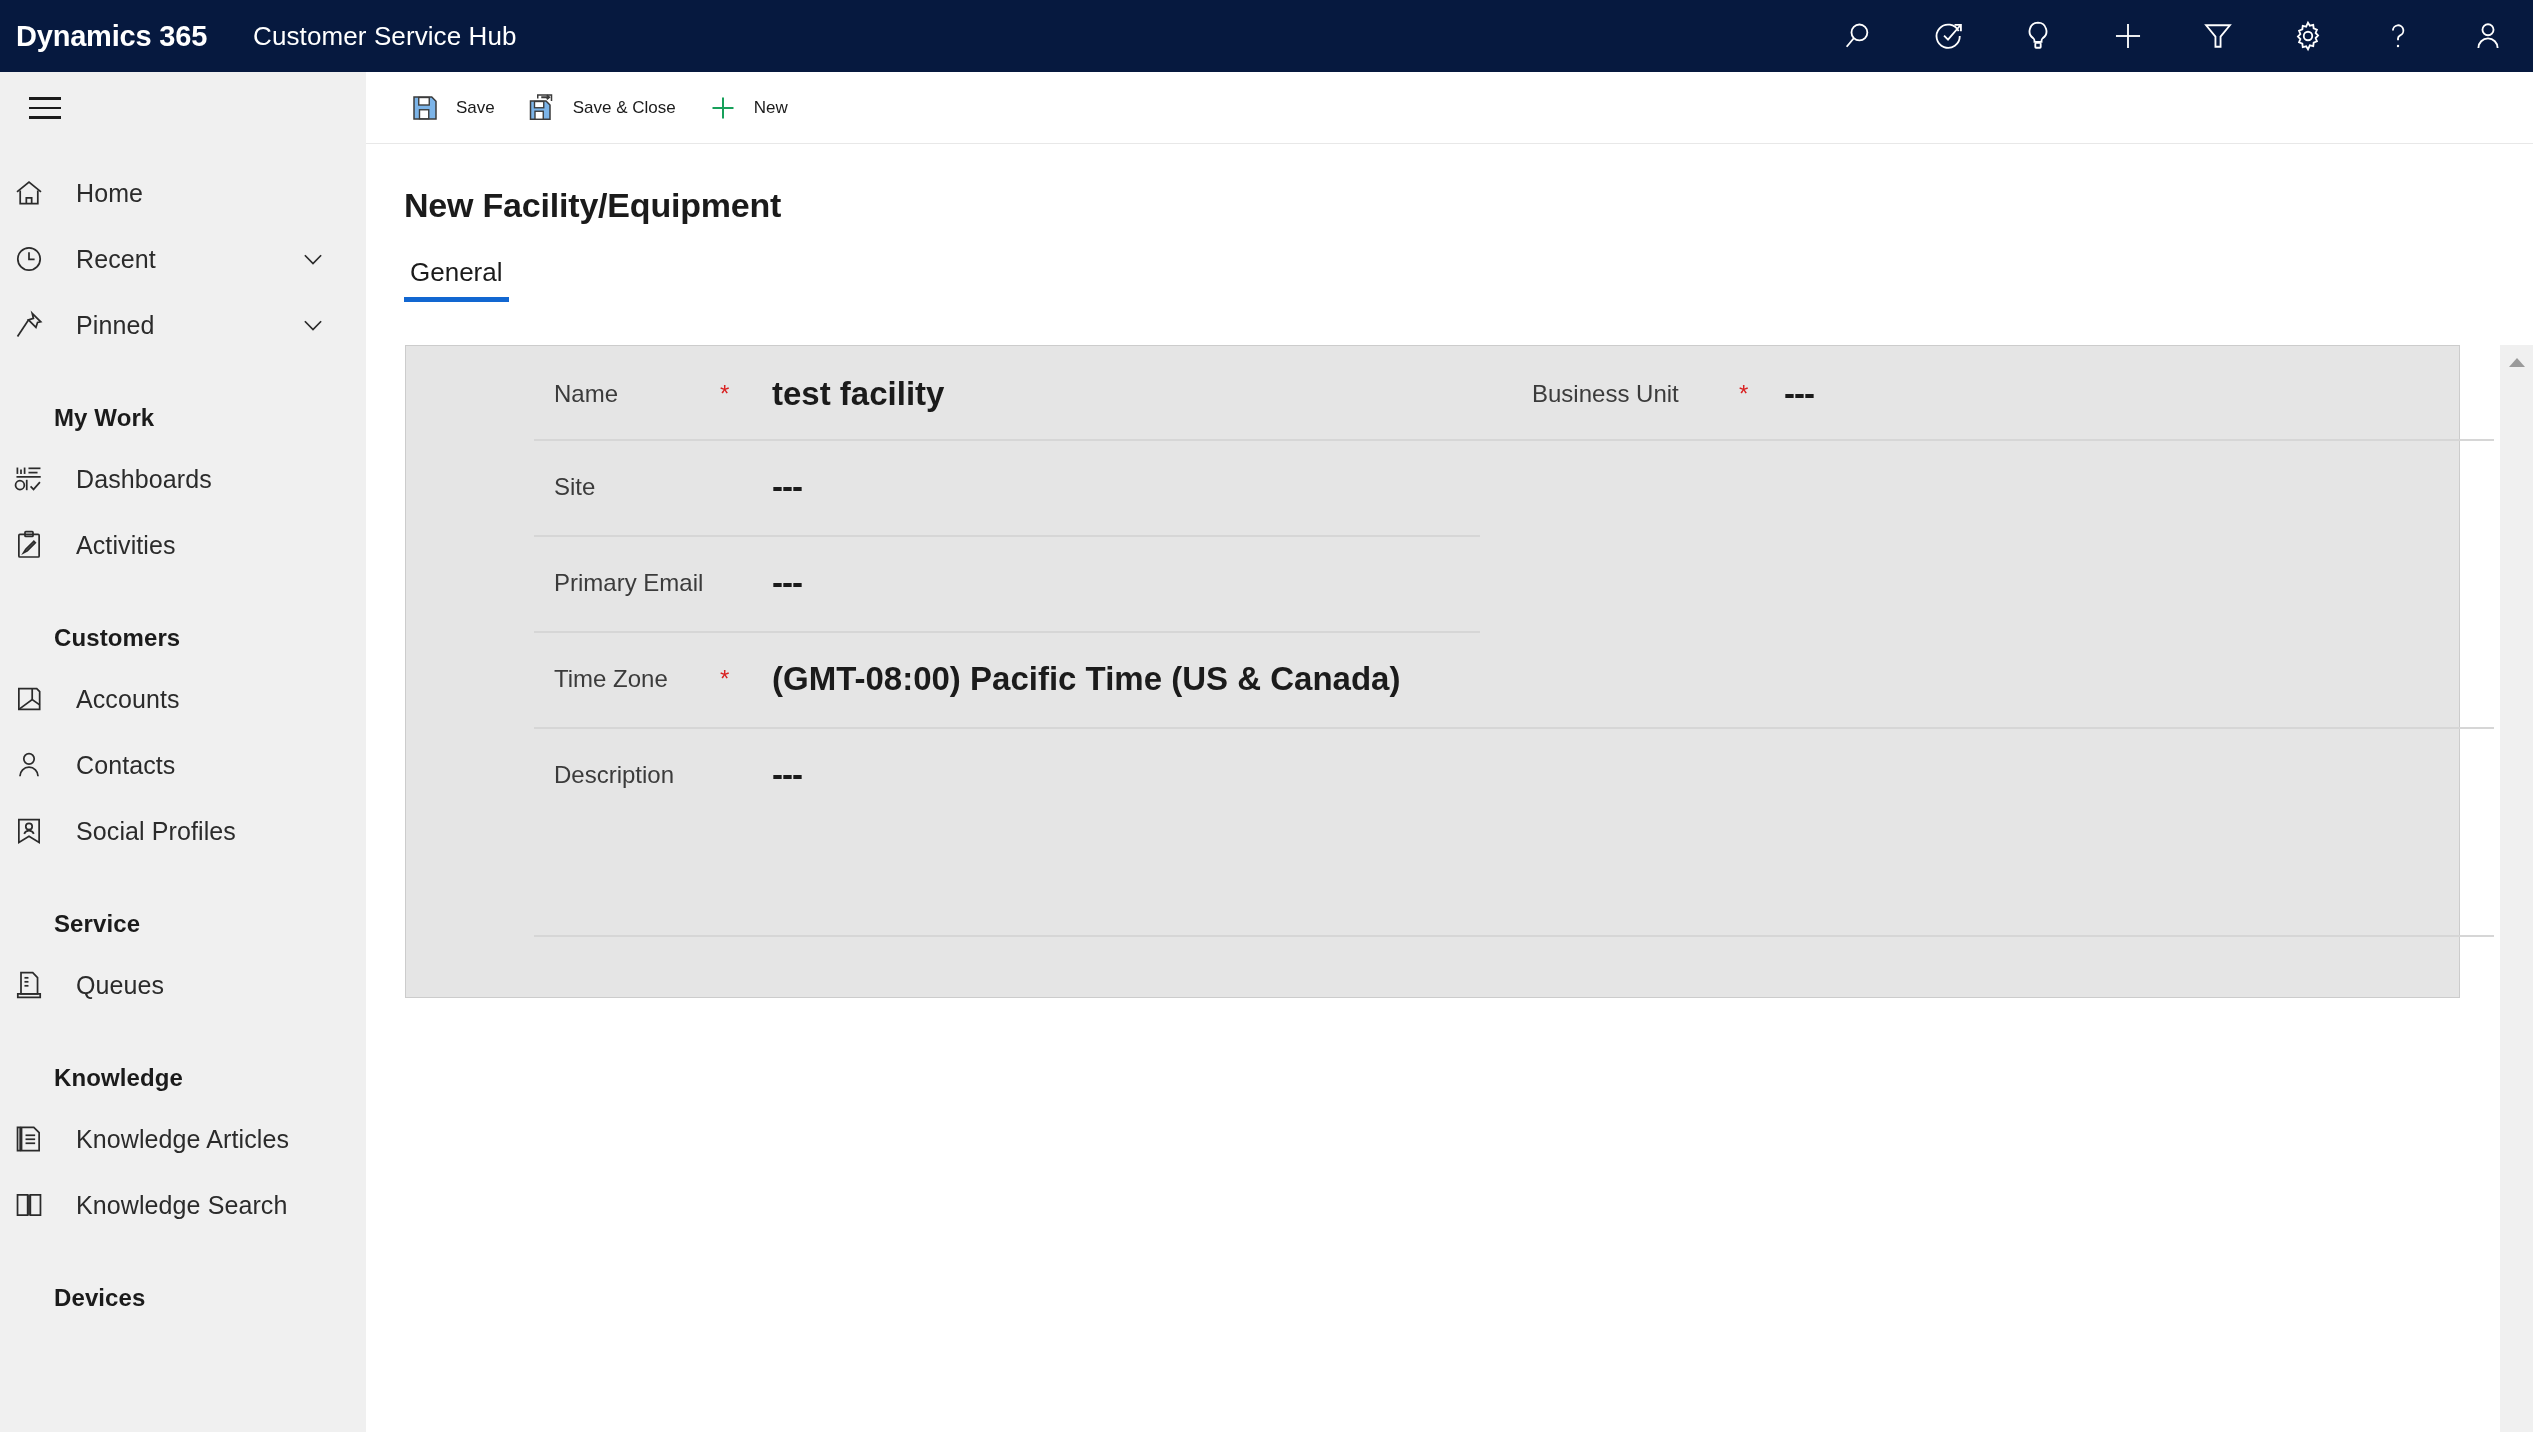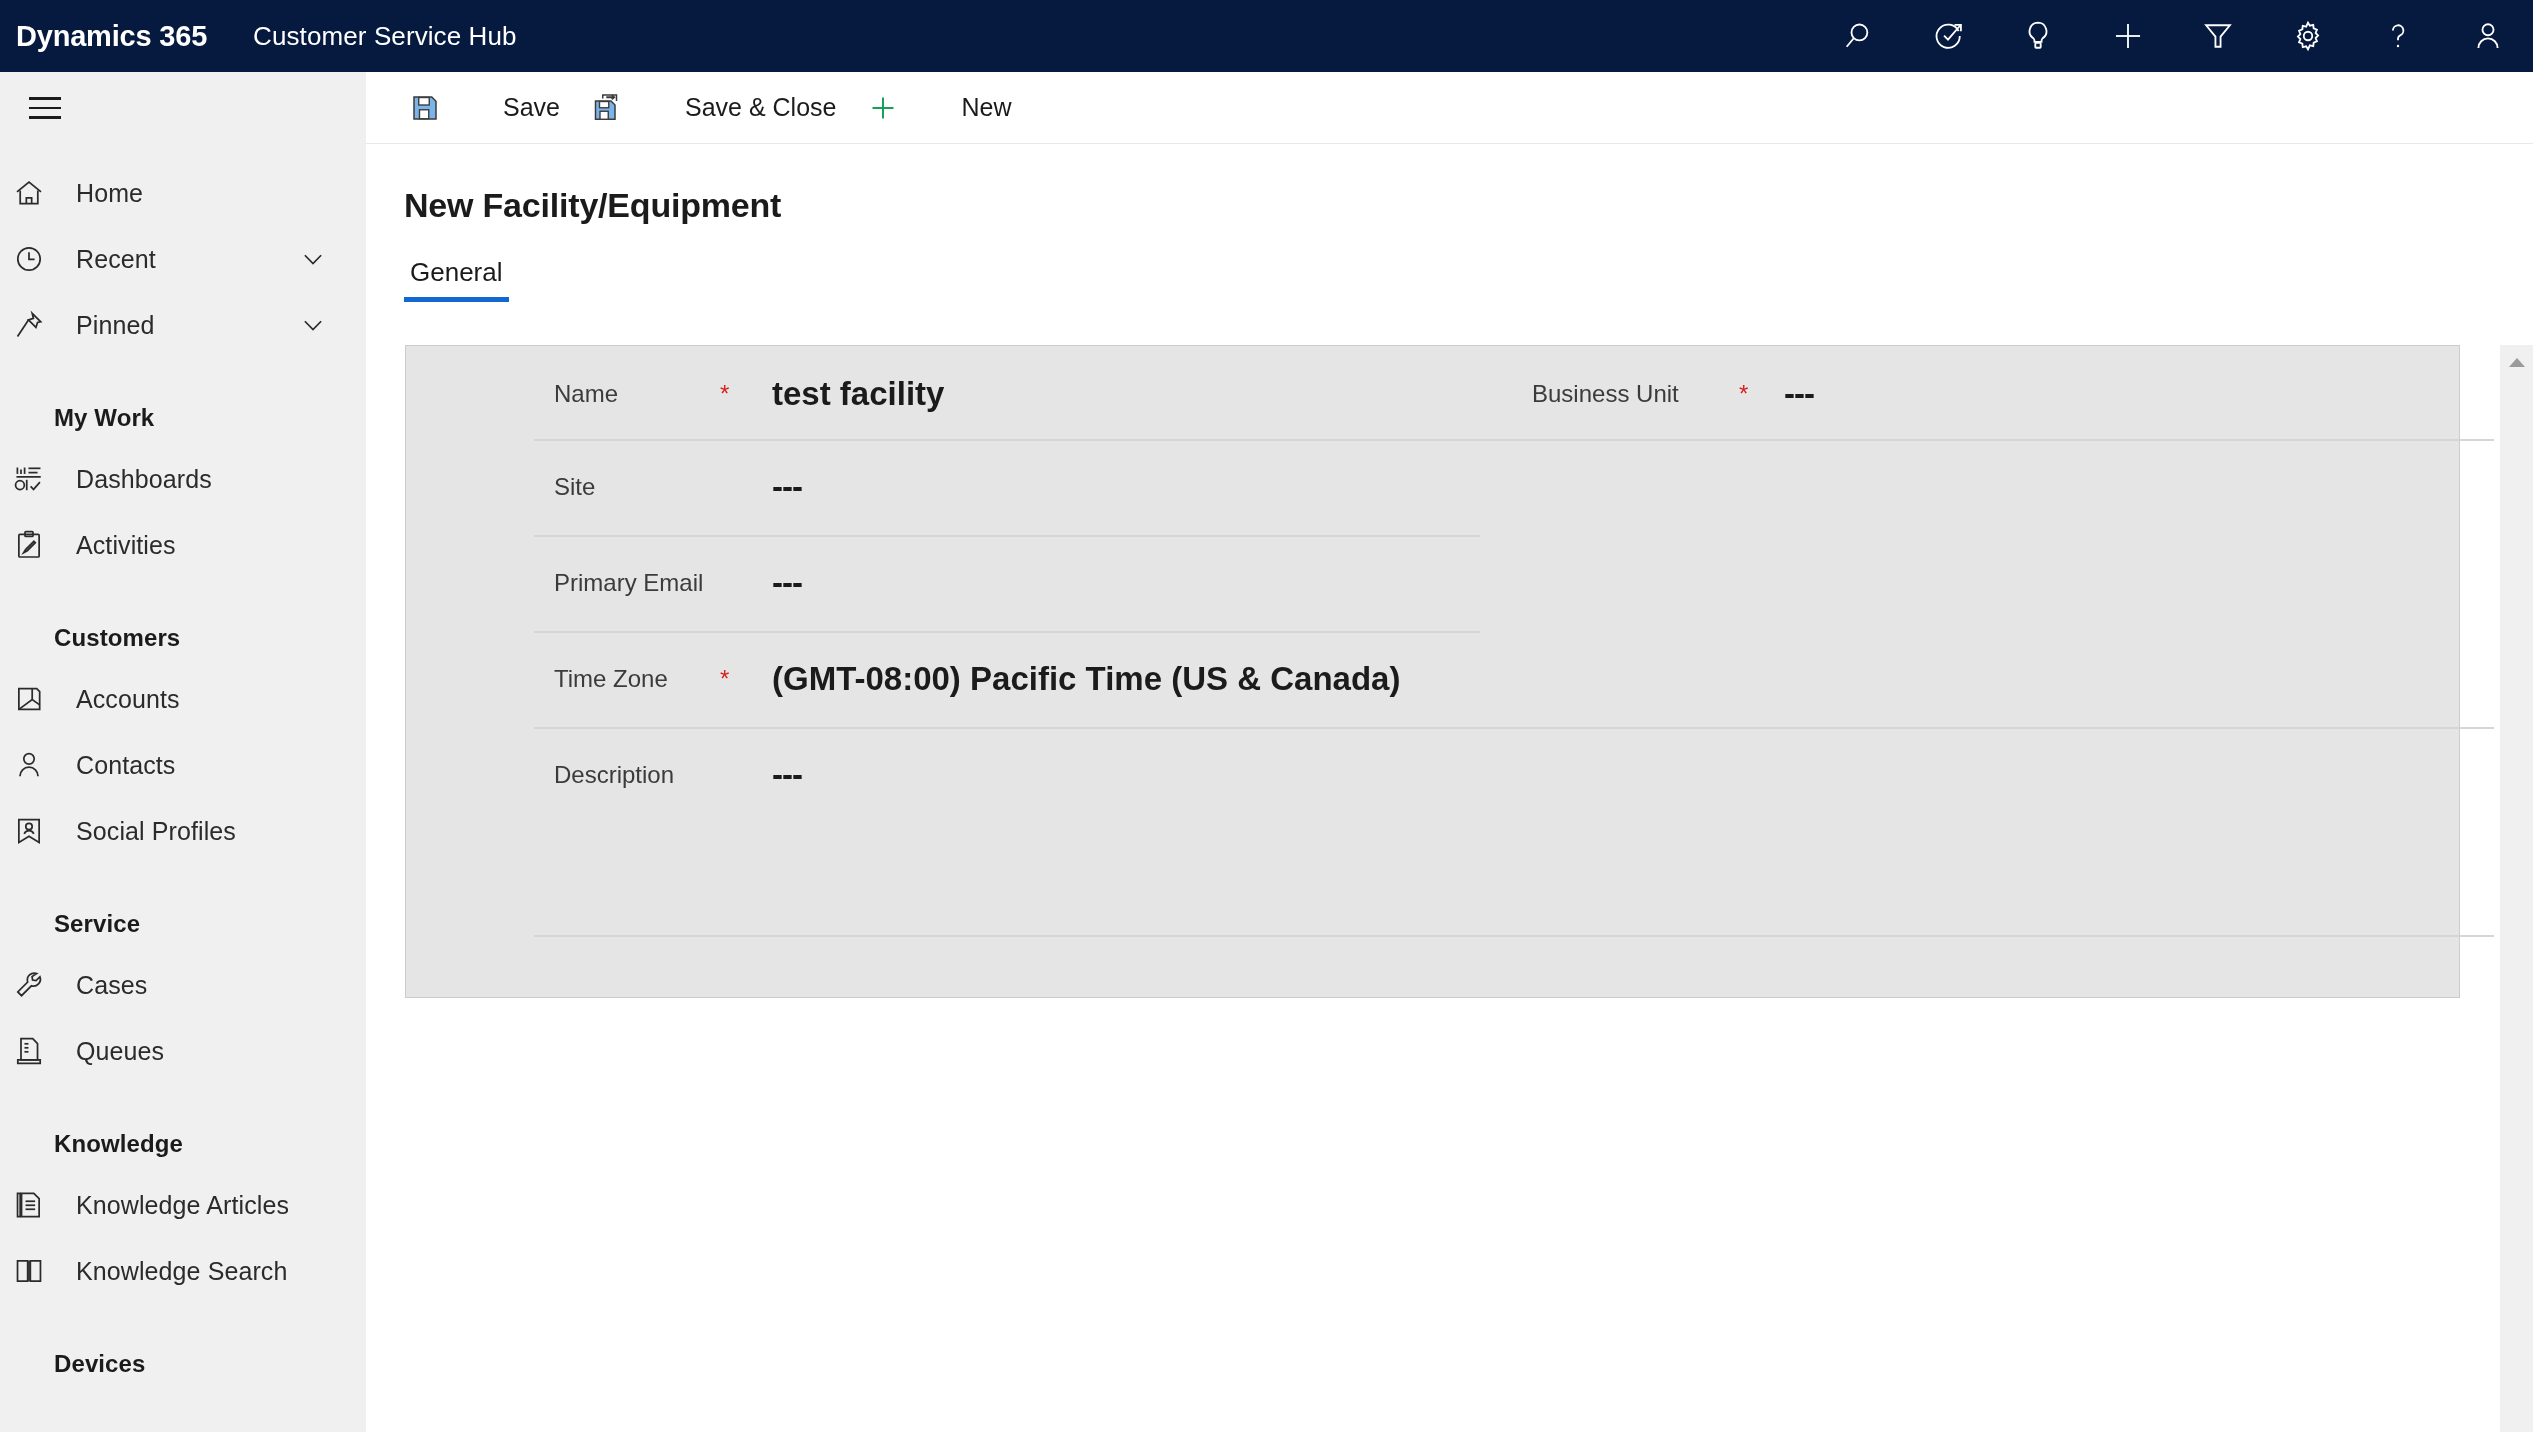--- a/index.html
+++ b/index.html
@@ -115,21 +115,21 @@
     background: #ffffff;
   }
   .cmd-btn {
     height: 52px;
     display: flex; align-items: center;
     padding: 0 16px;
     cursor: pointer;
     border-radius: 2px;
   }
   .cmd-ico { display: flex; align-items: center; margin-right: 16px; }
-  .cmd-label { font-size: 25px; color: #1b1b1b; white-space: nowrap; margin-left: 47px; }
+  .cmd-label { font-size: 17px; color: #1b1b1b; white-space: nowrap; }
 
   .page-title {
     font-size: 34px;
     font-weight: bold;
     color: #1b1b1b;
     margin: 42px 0 0 38px;
     letter-spacing: -0.2px;
   }
 
   .tabstrip {
@@ -395,28 +395,20 @@
         <path d="M8.4 14.2a3.9 3.9 0 0 1 7.2 0"></path>
       </svg>
     </span>
     <span class="nav-label">Social Profiles</span>
   </div>
 
   <div style="height:46px"></div>
   <div class="nav-group-title">Service</div>
   <div style="height:14px"></div>
 
-  <div class="nav-item">
-    <span class="nav-ico">
-      <svg width="32" height="32" viewBox="0 0 24 24" fill="none" stroke="#2b2b2b" stroke-width="1.3">
-        <path d="M17.8 3.4a5.2 5.2 0 0 0-6.8 6.4L3.6 17.2l2.8 2.8 7.4-7.4a5.2 5.2 0 0 0 6.4-6.8l-2.9 2.9-2.6-.4-.4-2.6z"></path>
-      </svg>
-    </span>
-    <span class="nav-label">Cases</span>
-  </div>
 
   <div class="nav-item">
     <span class="nav-ico">
       <svg width="32" height="32" viewBox="0 0 24 24" fill="none" stroke="#2b2b2b" stroke-width="1.3">
         <path d="M6 2.8h8.8l3.6 3.6v12.2H6z"></path>
         <line x1="8.6" y1="6.6" x2="11.6" y2="6.6"></line>
         <line x1="8.6" y1="9.6" x2="11.6" y2="9.6"></line>
         <line x1="8.6" y1="12.6" x2="11.6" y2="12.6"></line>
         <path d="M3.6 18.6h16.8v2.6H3.6z"></path>
       </svg>

